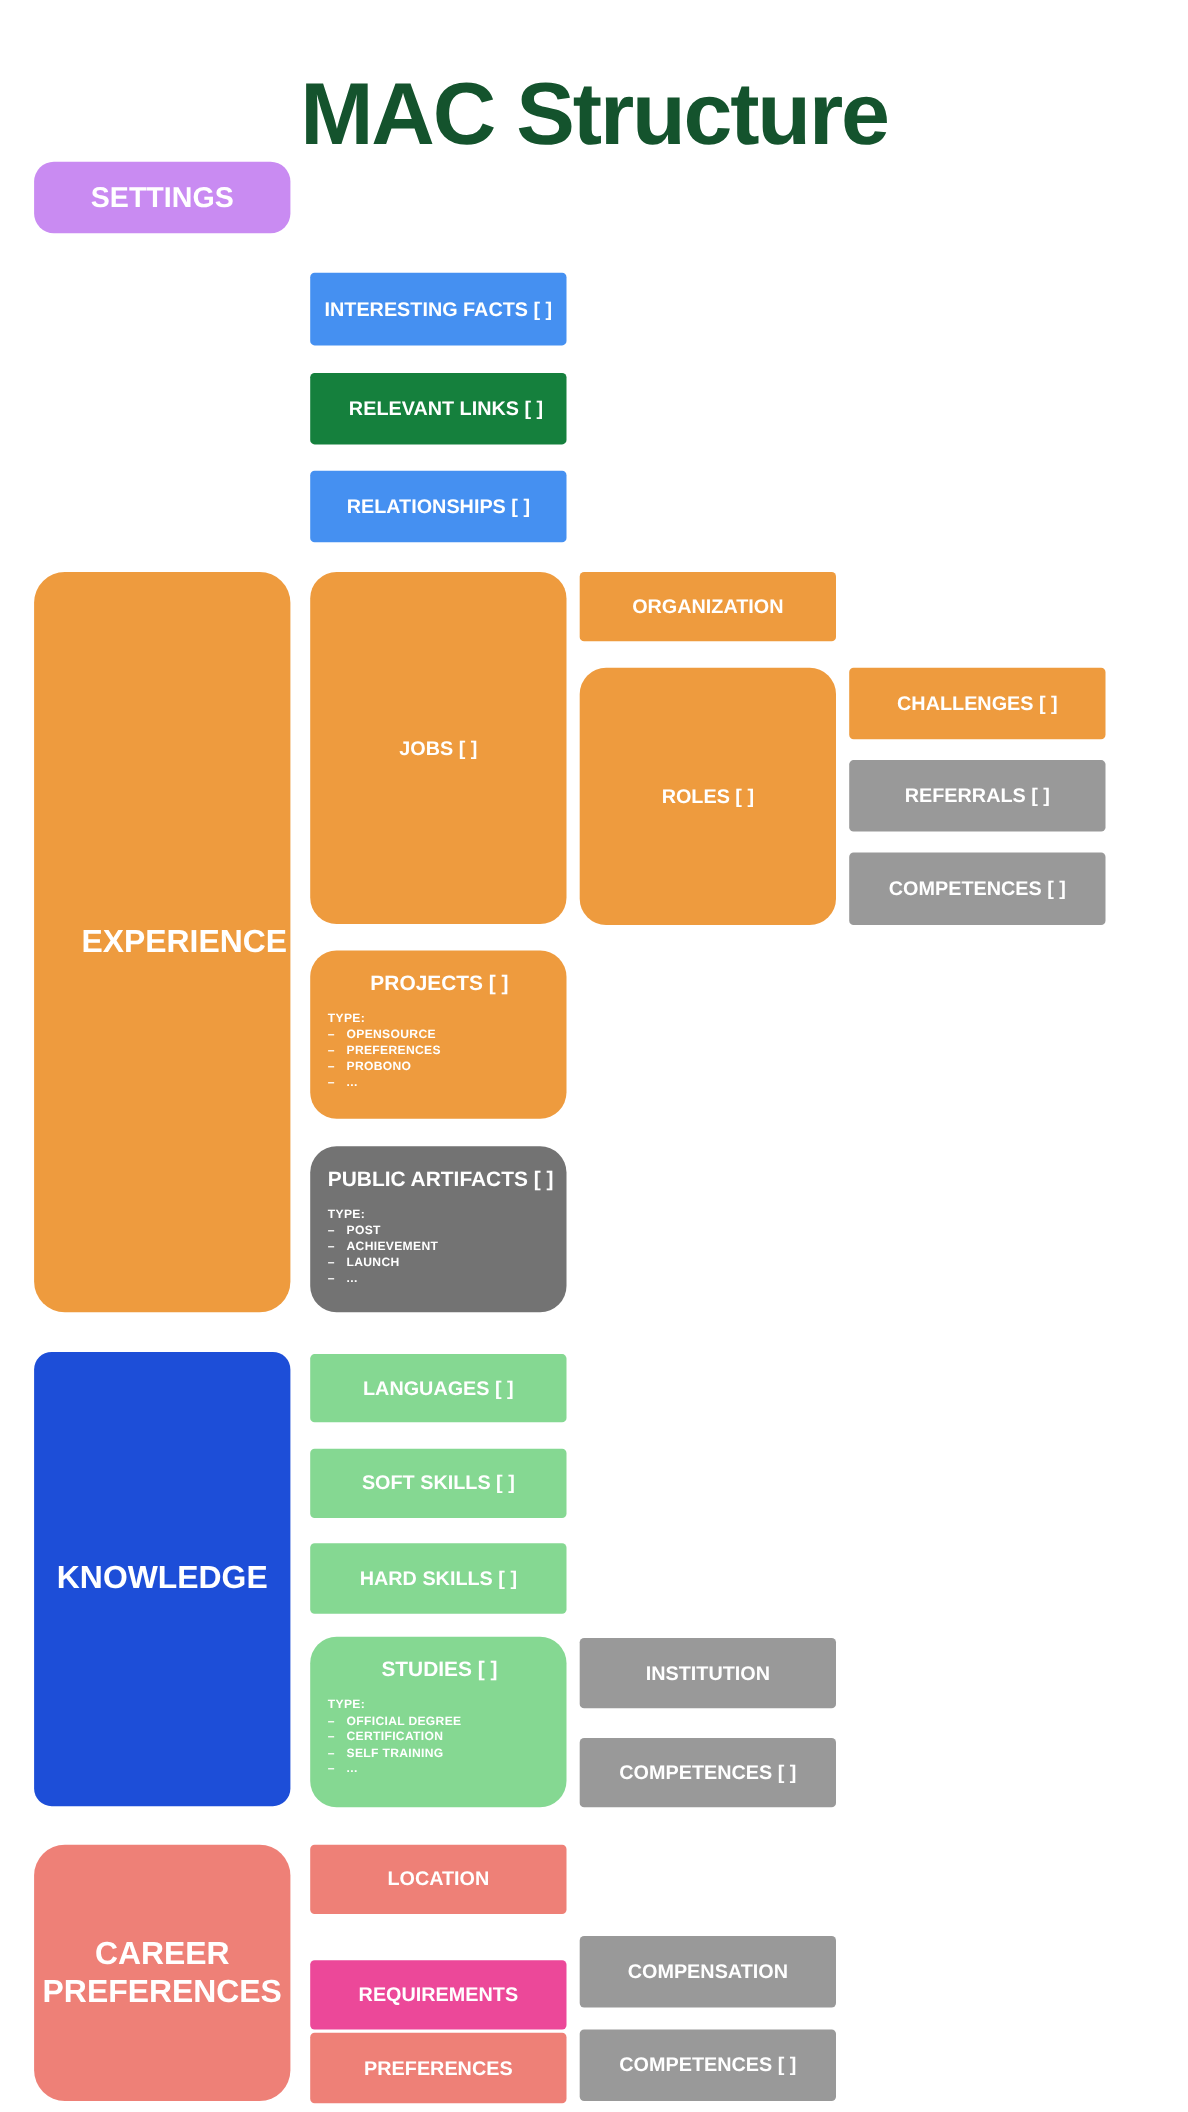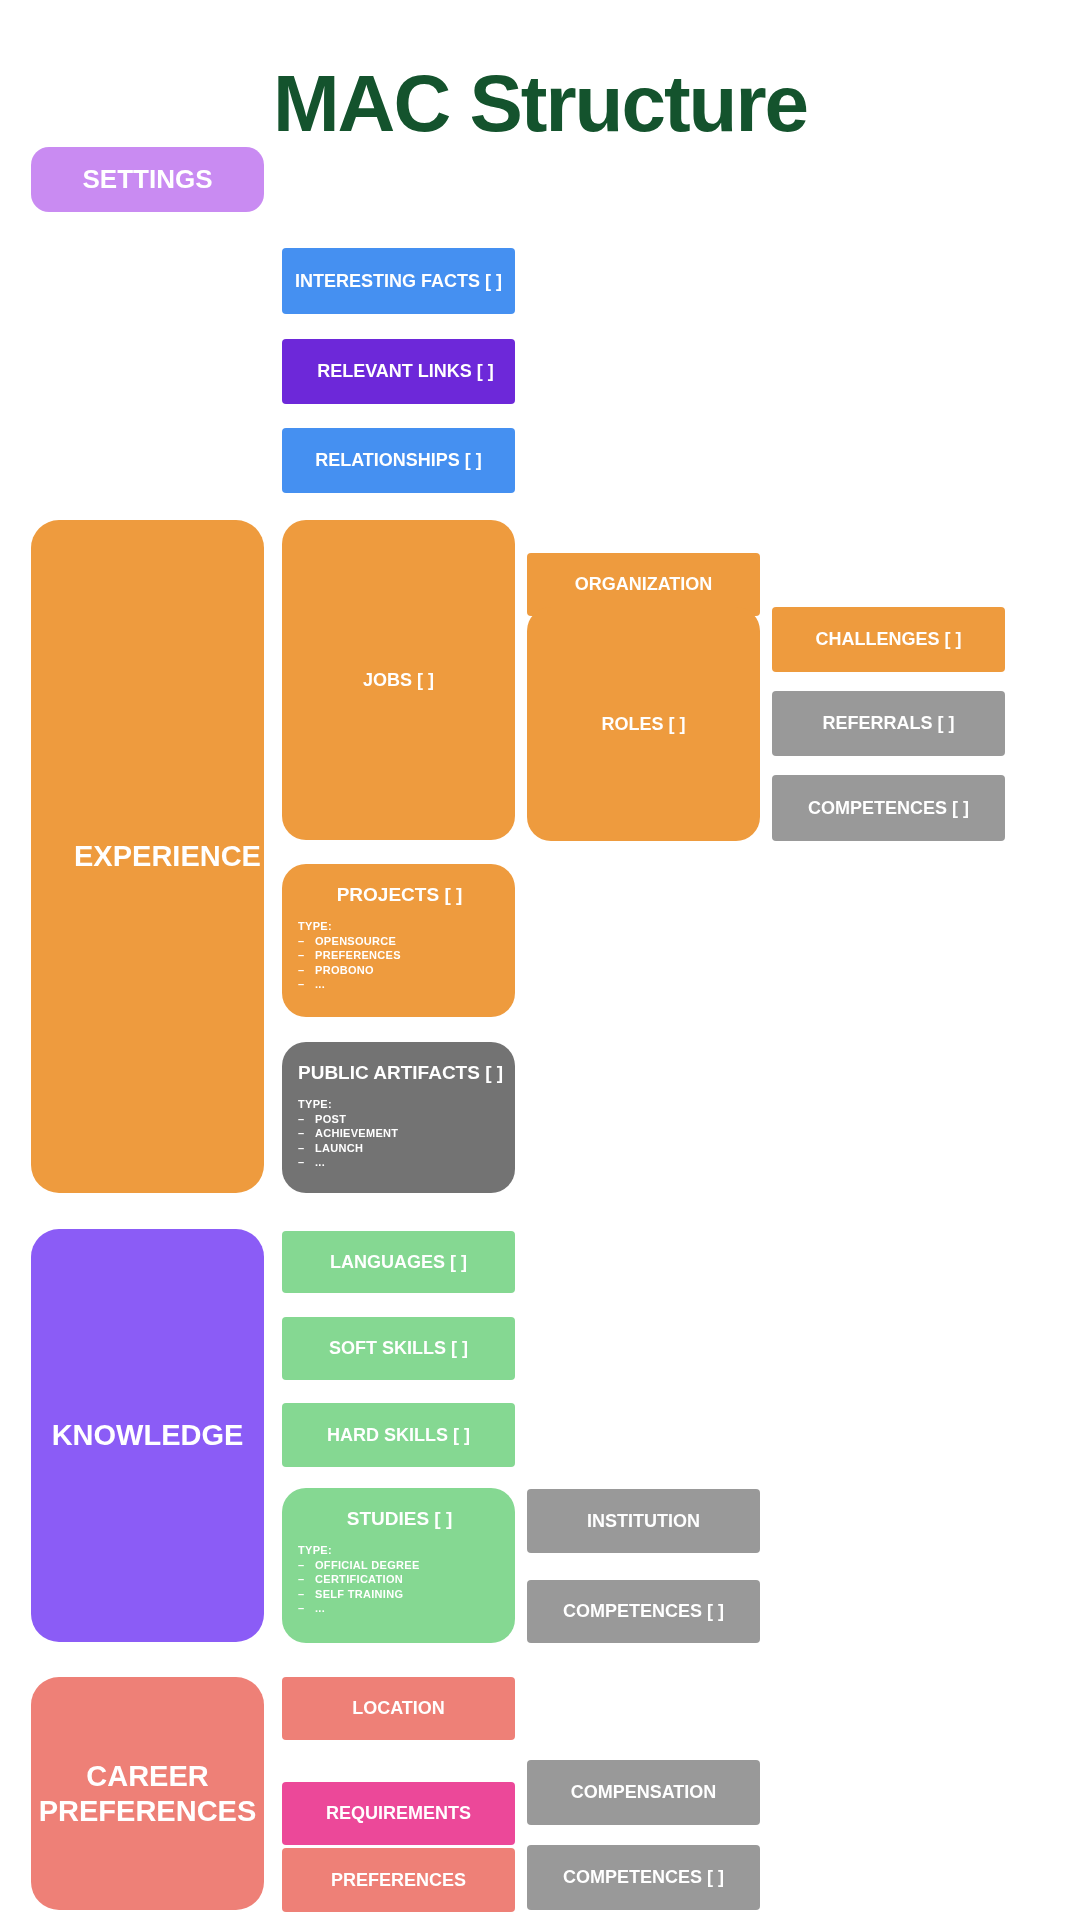--- a/index.html
+++ b/index.html
@@ -72,34 +72,34 @@
 
   <h1 class="page-title">MAC Structure</h1>
 
   <div class="node c1 r-set n-settings" style="background: rgb(201, 139, 242);">
     <span class="lbl-set">SETTINGS</span>
   </div>
 
   <div class="node c2 r-sm n-interesting" style="background: rgb(69, 144, 241);">
     <span class="lbl-sm">INTERESTING FACTS [ ]</span>
   </div>
-  <div class="node c2 r-sm n-links" style="background: #6d28d9; padding-left: 14px;">
+  <div class="node c2 r-sm n-links" style="background: #15803d; padding-left: 14px;">
     <span class="lbl-sm">RELEVANT LINKS [ ]</span>
   </div>
   <div class="node c2 r-sm n-relationships" style="background: rgb(69, 144, 241);">
     <span class="lbl-sm">RELATIONSHIPS [ ]</span>
   </div>
 
   <div class="node c1 r-lg n-experience" style="background: rgb(238, 155, 62); padding-left: 40px;">
     <span class="lbl-lg">EXPERIENCE</span>
   </div>
   <div class="node c2 r-md n-jobs" style="background: rgb(238, 155, 62);">
     <span class="lbl-sm">JOBS [ ]</span>
   </div>
-  <div class="node c3 r-sm n-organization" style="background: rgb(238, 155, 62); margin-top: 33px;">
+  <div class="node c3 r-sm n-organization" style="background: rgb(238, 155, 62);">
     <span class="lbl-sm">ORGANIZATION</span>
   </div>
   <div class="node c3 r-md n-roles" style="background: rgb(238, 155, 62);">
     <span class="lbl-sm">ROLES [ ]</span>
   </div>
   <div class="node c4 r-sm n-challenges" style="background: rgb(238, 155, 62);">
     <span class="lbl-sm">CHALLENGES [ ]</span>
   </div>
   <div class="node c4 r-sm n-referrals" style="background: rgb(153, 153, 153);">
     <span class="lbl-sm">REFERRALS [ ]</span>
@@ -123,21 +123,21 @@
     <div class="box-title">PUBLIC ARTIFACTS [ ]</div>
     <div class="list">
       <div class="type">TYPE:</div>
       <div class="li"><span class="dash">–</span><span>POST</span></div>
       <div class="li"><span class="dash">–</span><span>ACHIEVEMENT</span></div>
       <div class="li"><span class="dash">–</span><span>LAUNCH</span></div>
       <div class="li"><span class="dash">–</span><span>...</span></div>
     </div>
   </div>
 
-  <div class="node c1 r-lg n-knowledge" style="background: #8b5cf6;">
+  <div class="node c1 r-lg n-knowledge" style="background: #1d4ed8; border-radius: 16px;">
     <span class="lbl-lg">KNOWLEDGE</span>
   </div>
   <div class="node c2 r-sm n-languages" style="background: rgb(133, 216, 146);">
     <span class="lbl-sm">LANGUAGES [ ]</span>
   </div>
   <div class="node c2 r-sm n-soft" style="background: rgb(133, 216, 146);">
     <span class="lbl-sm">SOFT SKILLS [ ]</span>
   </div>
   <div class="node c2 r-sm n-hard" style="background: rgb(133, 216, 146);">
     <span class="lbl-sm">HARD SKILLS [ ]</span>

